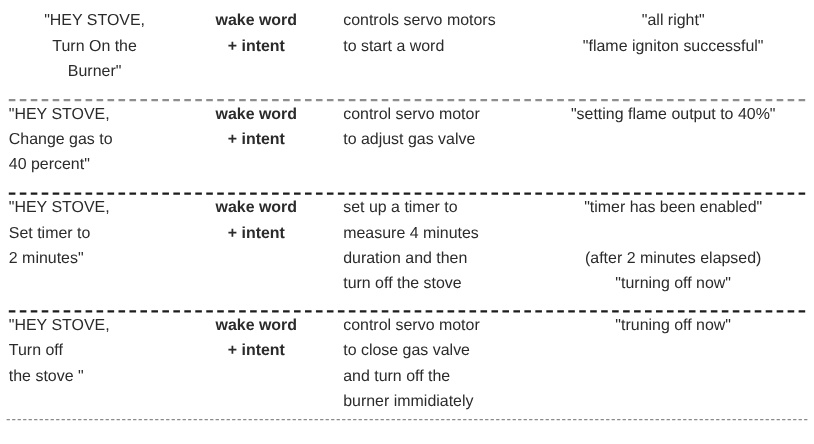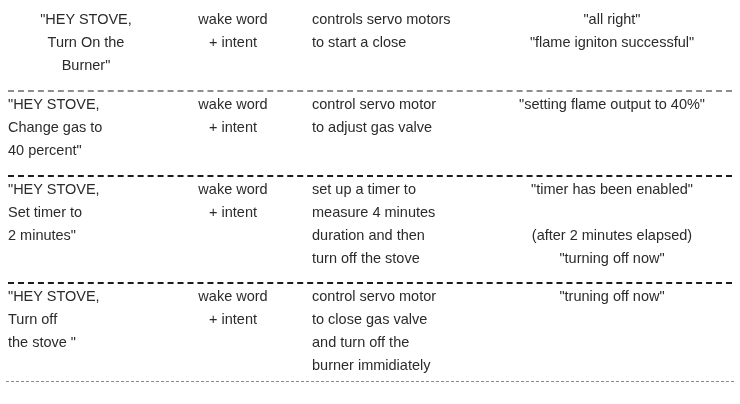--- a/index.html
+++ b/index.html
@@ -49,20 +49,21 @@
     padding-left: 4px;
     text-align: center;
   }
   .col-utterance.left-aligned {
     text-align: left;
     padding-left: 8px;
   }
   .col-type {
     width: 130px;
     text-align: center;
+    font-weight: bold;
   }
   .col-action {
     width: 190px;
     padding-left: 14px;
     text-align: left;
   }
   .col-response {
     width: 248px;
     text-align: center;
   }
@@ -90,21 +91,21 @@
 
 <div class="voice-table">
 
   <div class="table-row row-0">
     <div class="cell col-utterance">"HEY STOVE,
 Turn On the
 Burner"</div>
     <div class="cell col-type">wake word
 + intent</div>
     <div class="cell col-action">controls servo motors
-to start a close</div>
+to start a word</div>
     <div class="cell col-response">"all right"
 "flame igniton successful"</div>
   </div>
 
   <div class="separator sep-light"></div>
 
   <div class="table-row row-1">
     <div class="cell col-utterance left-aligned">"HEY STOVE,
 Change gas to
 40 percent"</div>

